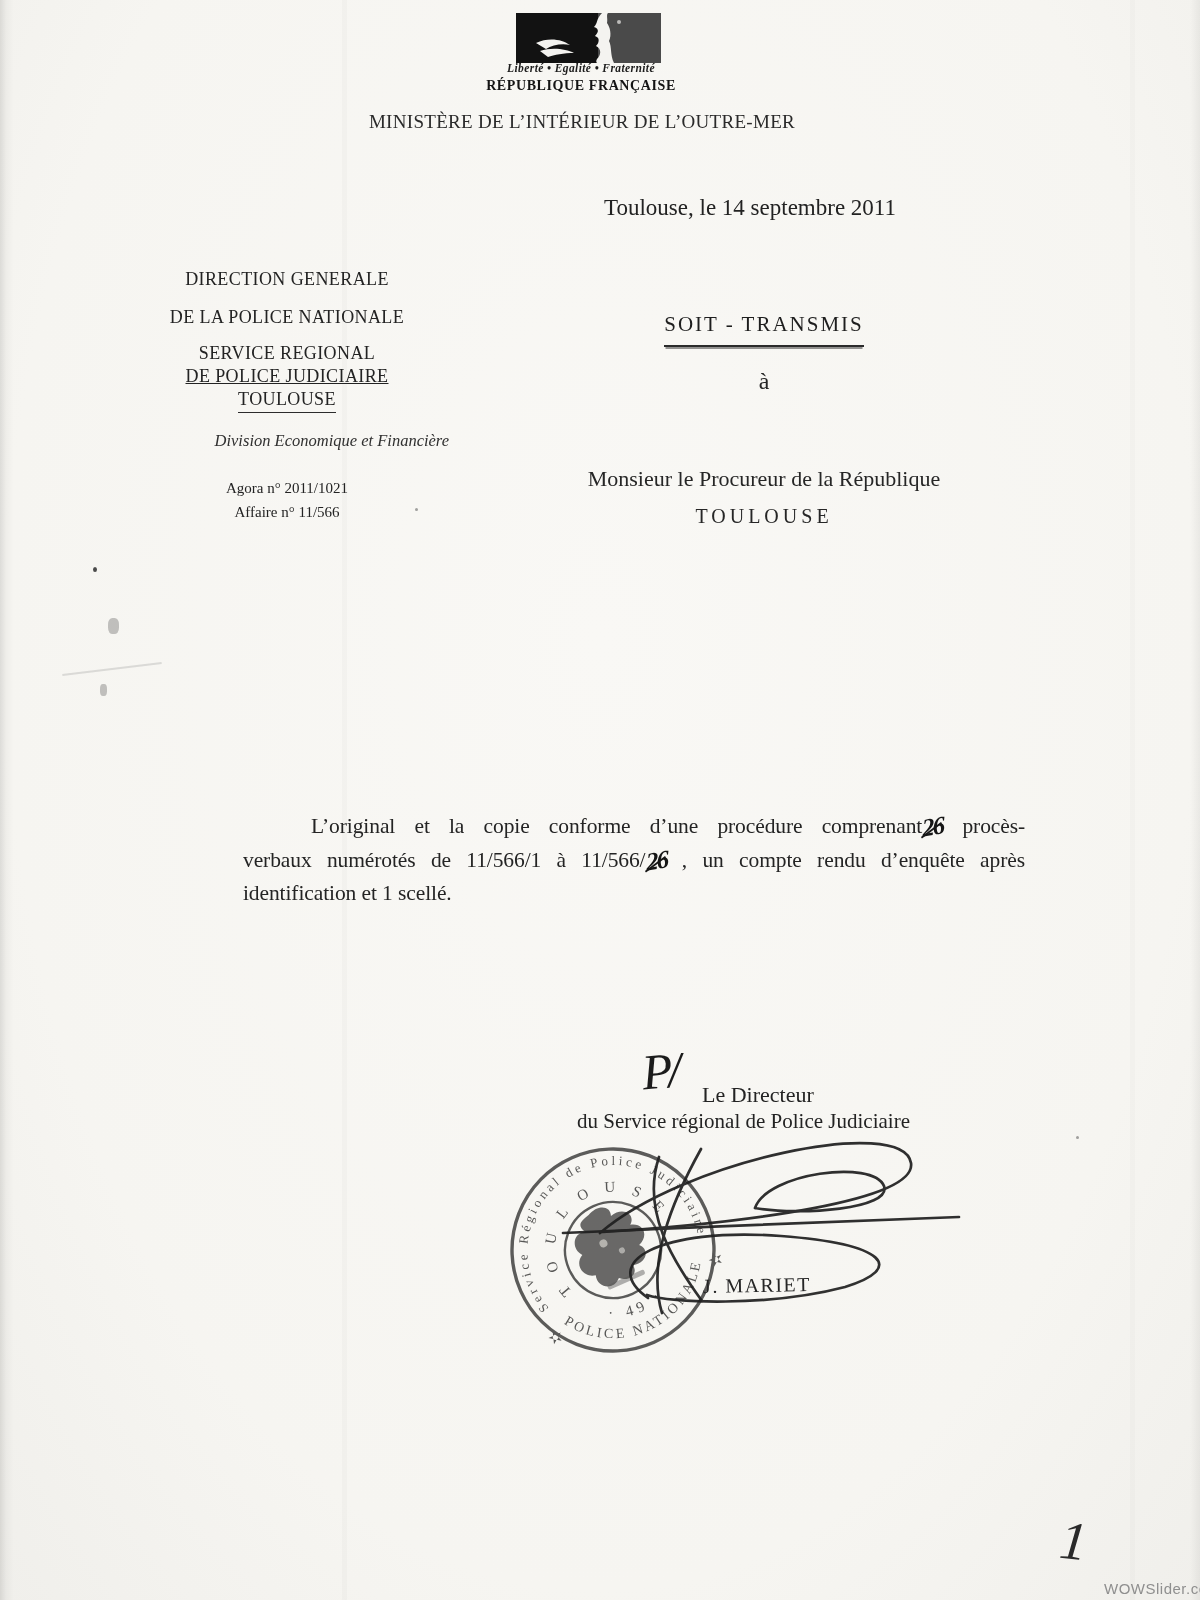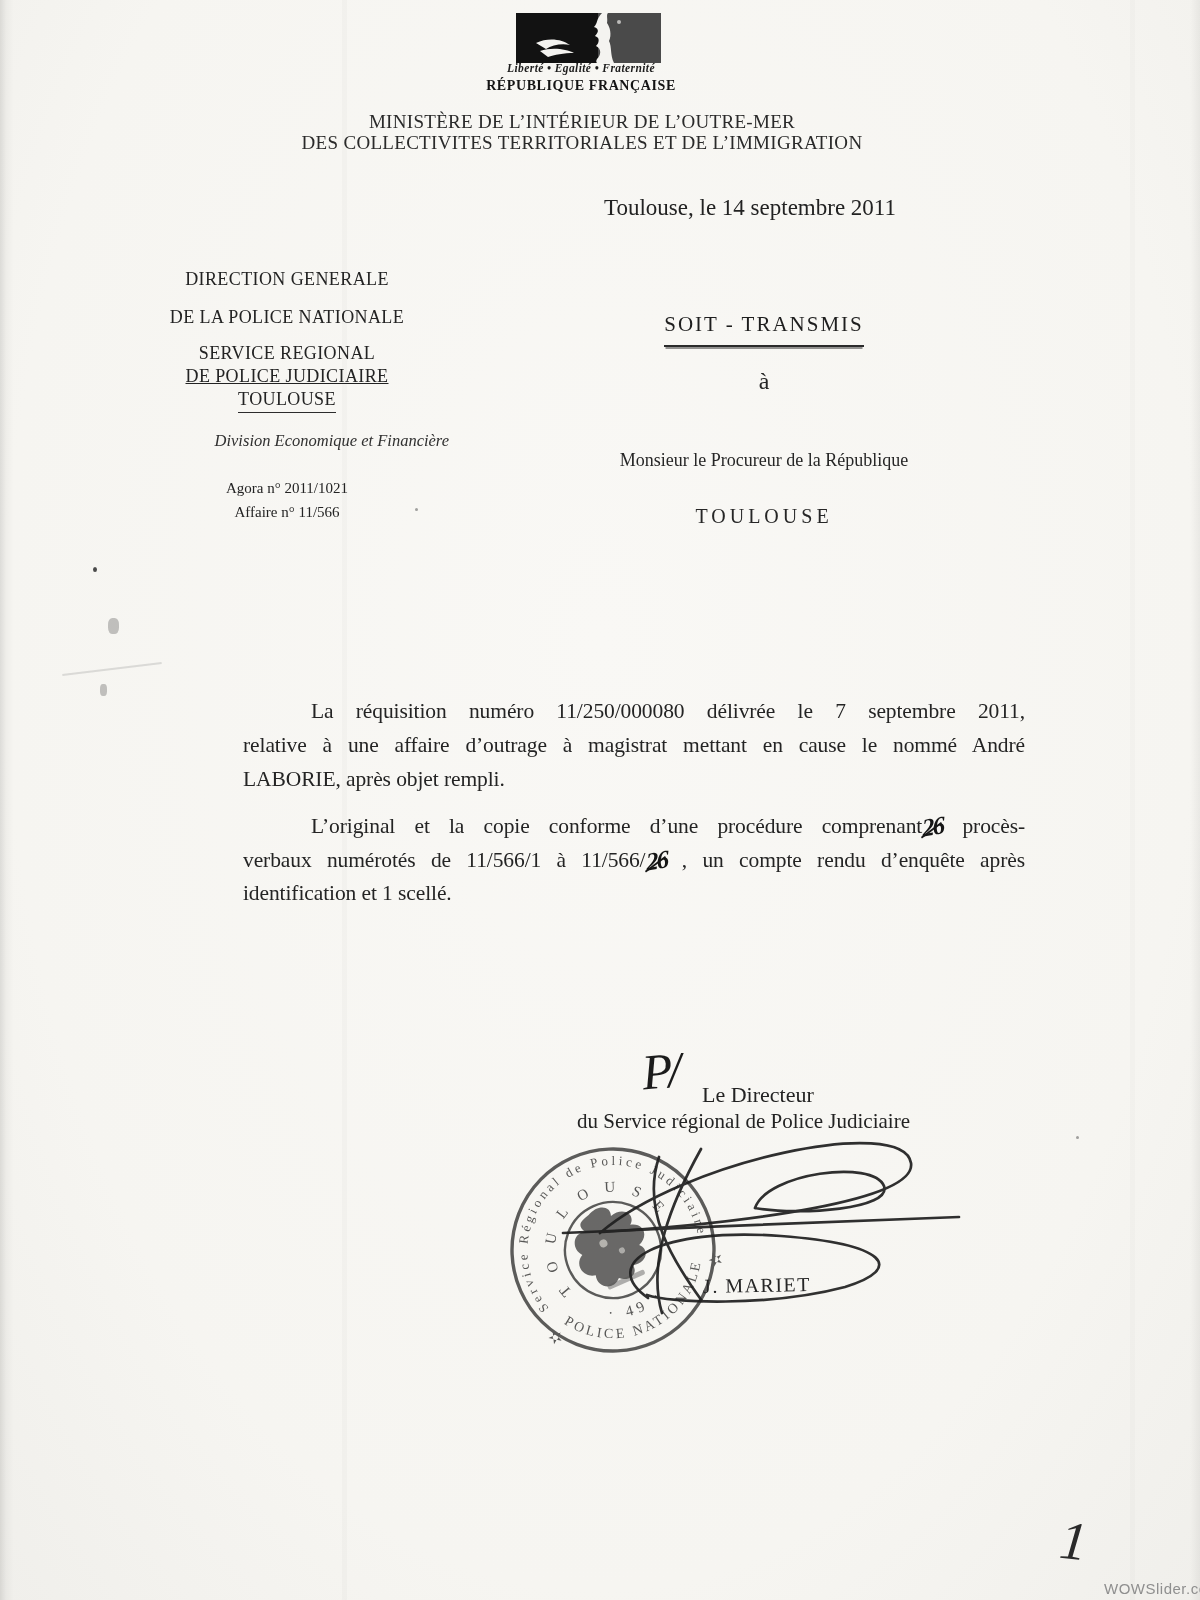--- a/index.html
+++ b/index.html
@@ -25,21 +25,21 @@
   .sender{left:125px; width:324px; text-align:center;}
   .caps18{font-size:18px; letter-spacing:0.4px; line-height:23px; color:#232323;}
   .u-city{display:inline-block; border-bottom:1.6px solid #2c2c2c; padding-bottom:1px;}
   .division{font-size:16.5px; font-style:italic; color:#303030;text-align:right;}
   .refline{font-size:15px; color:#232323; line-height:24px;}
   
   .trans{left:562px; width:404px; text-align:center;}
   .t-title{font-size:21px; letter-spacing:2px; color:#1e1e1e; display:inline-block;
            border-bottom:2px solid #2b2b2b; box-shadow:0 3.5px 0 -1.5px rgba(43,43,43,.5); padding-bottom:8px;}
   .t-a{font-size:24px;}
-  .t-name{font-size:18px;}
+  .t-name{font-size:22px;margin-top:16px;}
   .t-city{font-size:20px; letter-spacing:4px;}
   
   .para{width:782px; font-size:21.5px; letter-spacing:-0.1px; color:#242424;}
   .para .line{line-height:34px; height:34px; white-space:normal;}
   .jline{text-align:justify; text-align-last:justify;}
   .lline{text-align:left;}
   .indent{padding-left:68px;}
   .hand-num{
     display:inline-block; font-style:italic; font-weight:bold; font-size:25px;
     letter-spacing:-2px; transform:rotate(-10deg) skewX(-6deg) translateY(2px);
@@ -83,21 +83,20 @@
     <path d="M86 0 C 80 6 82 10 78 14 C 84 16 82 20 79 23 C 85 25 83 30 80 33 C 86 36 85 42 81 46 C 80 48 80 49 81 50 L98 50 C 94 42 96 34 93 28 C 96 22 94 14 91 10 C 92 6 90 2 92 0 Z" fill="#f4f3f0"></path>
     <path d="M20 30 C 32 24 46 26 54 32 C 46 30 36 32 30 36 Z" fill="#f4f3f0"></path>
     <path d="M24 38 C 36 34 50 36 58 40 C 48 40 38 42 32 44 Z" fill="#f4f3f0"></path>
     <circle cx="103" cy="9" r="2" fill="#d8d7d4" opacity="0.8"></circle>
   </svg>
   <div class="abs ctr motto" style="left:481px; top:62px; width:200px;">Liberté • Égalité • Fraternité</div>
   <div class="abs ctr republic" style="left:481px; top:78px; width:200px;">RÉPUBLIQUE FRANÇAISE</div>
 
   <div class="abs ctr ministry" style="left:262px; top:111px; width:640px;">
     <div>MINISTÈRE DE L’INTÉRIEUR DE L’OUTRE-MER</div>
-    <div>DES COLLECTIVITES TERRITORIALES ET DE L’IMMIGRATION</div>
   </div>
 
   <div class="abs dateline" style="left:604px; top:195px;">Toulouse, le 14 septembre 2011</div>
 
   <div class="abs sender" style="top:0;">
     <div class="abs caps18" style="left:0; top:268px; width:324px;">DIRECTION GENERALE</div>
     <div class="abs caps18" style="left:0; top:306px; width:324px;">DE LA POLICE NATIONALE</div>
     <div class="abs caps18" style="left:0; top:342px; width:324px;">SERVICE REGIONAL</div>
     <div class="abs caps18" style="left:0; top:365px; width:324px;text-decoration:underline;">DE POLICE JUDICIAIRE</div>
     <div class="abs caps18" style="left:0; top:388px; width:324px;">
@@ -110,25 +109,20 @@
 
   <div class="abs trans" style="top:0;">
     <div class="abs ctr" style="left:0; top:312px; width:404px;">
       <span class="t-title">SOIT - TRANSMIS</span>
     </div>
     <div class="abs ctr t-a" style="left:0; top:368px; width:404px;">à</div>
     <div class="abs ctr t-name" style="left:0; top:450px; width:404px;">Monsieur le Procureur de la République</div>
     <div class="abs ctr t-city" style="left:0; top:505px; width:404px;">TOULOUSE</div>
   </div>
 
-  <div class="abs para" style="left:243px; top:694px;">
-    <div class="line jline indent">La réquisition numéro 11/250/000080 délivrée le 7 septembre 2011,</div>
-    <div class="line jline">relative à une affaire d’outrage à magistrat mettant en cause le nommé André</div>
-    <div class="line lline">LABORIE, après objet rempli.</div>
-  </div>
 
   <div class="abs para" style="left:243px; top:808px;">
     <div class="line jline indent"><span>L’original et la copie conforme d’une procédure comprenant</span><span class="hand-num">26</span> <span>procès-</span></div>
     <div class="line jline"><span>verbaux numérotés de 11/566/1 à 11/566/</span><span class="hand-num">26</span><span> , un compte rendu d’enquête après</span></div>
     <div class="line lline">identification et 1 scellé.</div>
   </div>
 
   <div class="abs hand-initial" style="left:642px; top:1046px;">P/</div>
   <div class="abs sig-title1" style="left:702px; top:1082px;">Le Directeur</div>
   <div class="abs sig-title2" style="left:577px; top:1109px;">du Service régional de Police Judiciaire</div>

